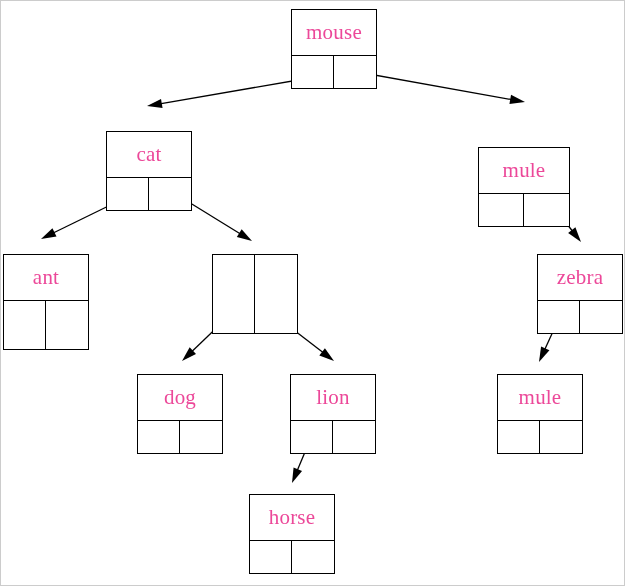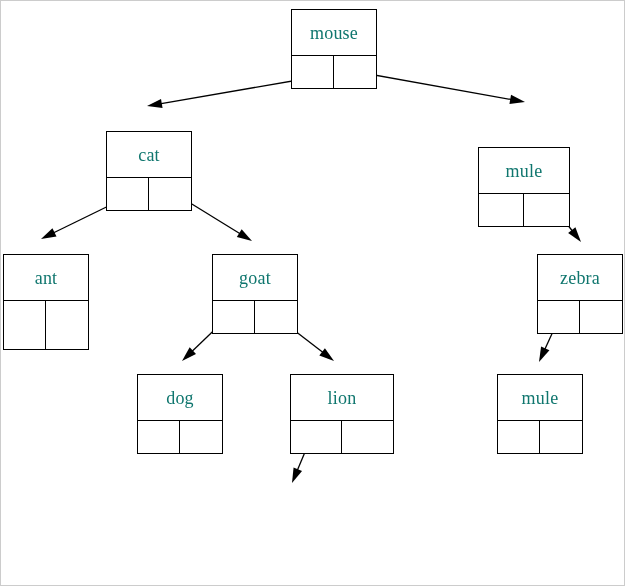--- a/index.html
+++ b/index.html
@@ -34,23 +34,23 @@
     background: #ffffff;
     display: flex;
     flex-direction: column;
   }
   .node-label {
     flex: 0 0 auto;
     height: 46px;
     display: flex;
     align-items: center;
     justify-content: center;
-    font-size: 18px;
+    font-size: 21px;
     line-height: 1;
-    color: #0f766e;
+    color: #ec4899;
     border-bottom: 1.6px solid #000000;
     box-sizing: border-box;
     letter-spacing: 0.2px;
   }
   .node-pointers {
     flex: 1 1 auto;
     display: flex;
   }
   .ptr-cell {
     flex: 1 1 50%;
@@ -124,47 +124,53 @@
       </div>
     </div>
     <div class="node" style="left: 2px; top: 253px; width: 86px; height: 96px; border-color: rgb(0, 0, 0);">
       <div class="node-label" style="height: 46px;">ant</div>
       <div class="node-pointers">
         <div class="ptr-cell ptr-left"></div>
         <div class="ptr-cell"></div>
       </div>
     </div>
     <div class="node" style="left: 211px; top: 253px; width: 86px; height: 80px; border-color: rgb(0, 0, 0);">
-      <div class="node-label" style="height: 46px;">goat</div>
       <div class="node-pointers">
         <div class="ptr-cell ptr-left"></div>
         <div class="ptr-cell"></div>
       </div>
     </div>
     <div class="node" style="left: 536px; top: 253px; width: 86px; height: 80px; border-color: rgb(0, 0, 0);">
       <div class="node-label" style="height: 46px;">zebra</div>
       <div class="node-pointers">
         <div class="ptr-cell ptr-left"></div>
         <div class="ptr-cell"></div>
       </div>
     </div>
     <div class="node" style="left: 136px; top: 373px; width: 86px; height: 80px; border-color: rgb(0, 0, 0);">
       <div class="node-label" style="height: 46px;">dog</div>
       <div class="node-pointers">
         <div class="ptr-cell ptr-left"></div>
         <div class="ptr-cell"></div>
       </div>
     </div>
-    <div class="node" style="left: 289px; top: 373px; width: 104px; height: 80px; border-color: rgb(0, 0, 0);">
+    <div class="node" style="left: 289px; top: 373px; width: 86px; height: 80px; border-color: rgb(0, 0, 0);">
       <div class="node-label" style="height: 46px;">lion</div>
       <div class="node-pointers">
         <div class="ptr-cell ptr-left"></div>
         <div class="ptr-cell"></div>
       </div>
     </div>
     <div class="node" style="left: 496px; top: 373px; width: 86px; height: 80px; border-color: rgb(0, 0, 0);">
       <div class="node-label" style="height: 46px;">mule</div>
       <div class="node-pointers">
         <div class="ptr-cell ptr-left"></div>
         <div class="ptr-cell"></div>
       </div>
     </div>
+    <div class="node" style="left: 248px; top: 493px; width: 86px; height: 80px; border-color: rgb(0, 0, 0);">
+      <div class="node-label" style="height: 46px;">horse</div>
+      <div class="node-pointers">
+        <div class="ptr-cell ptr-left"></div>
+        <div class="ptr-cell"></div>
+      </div>
+    </div>
   </div>
 
 </body></html>

